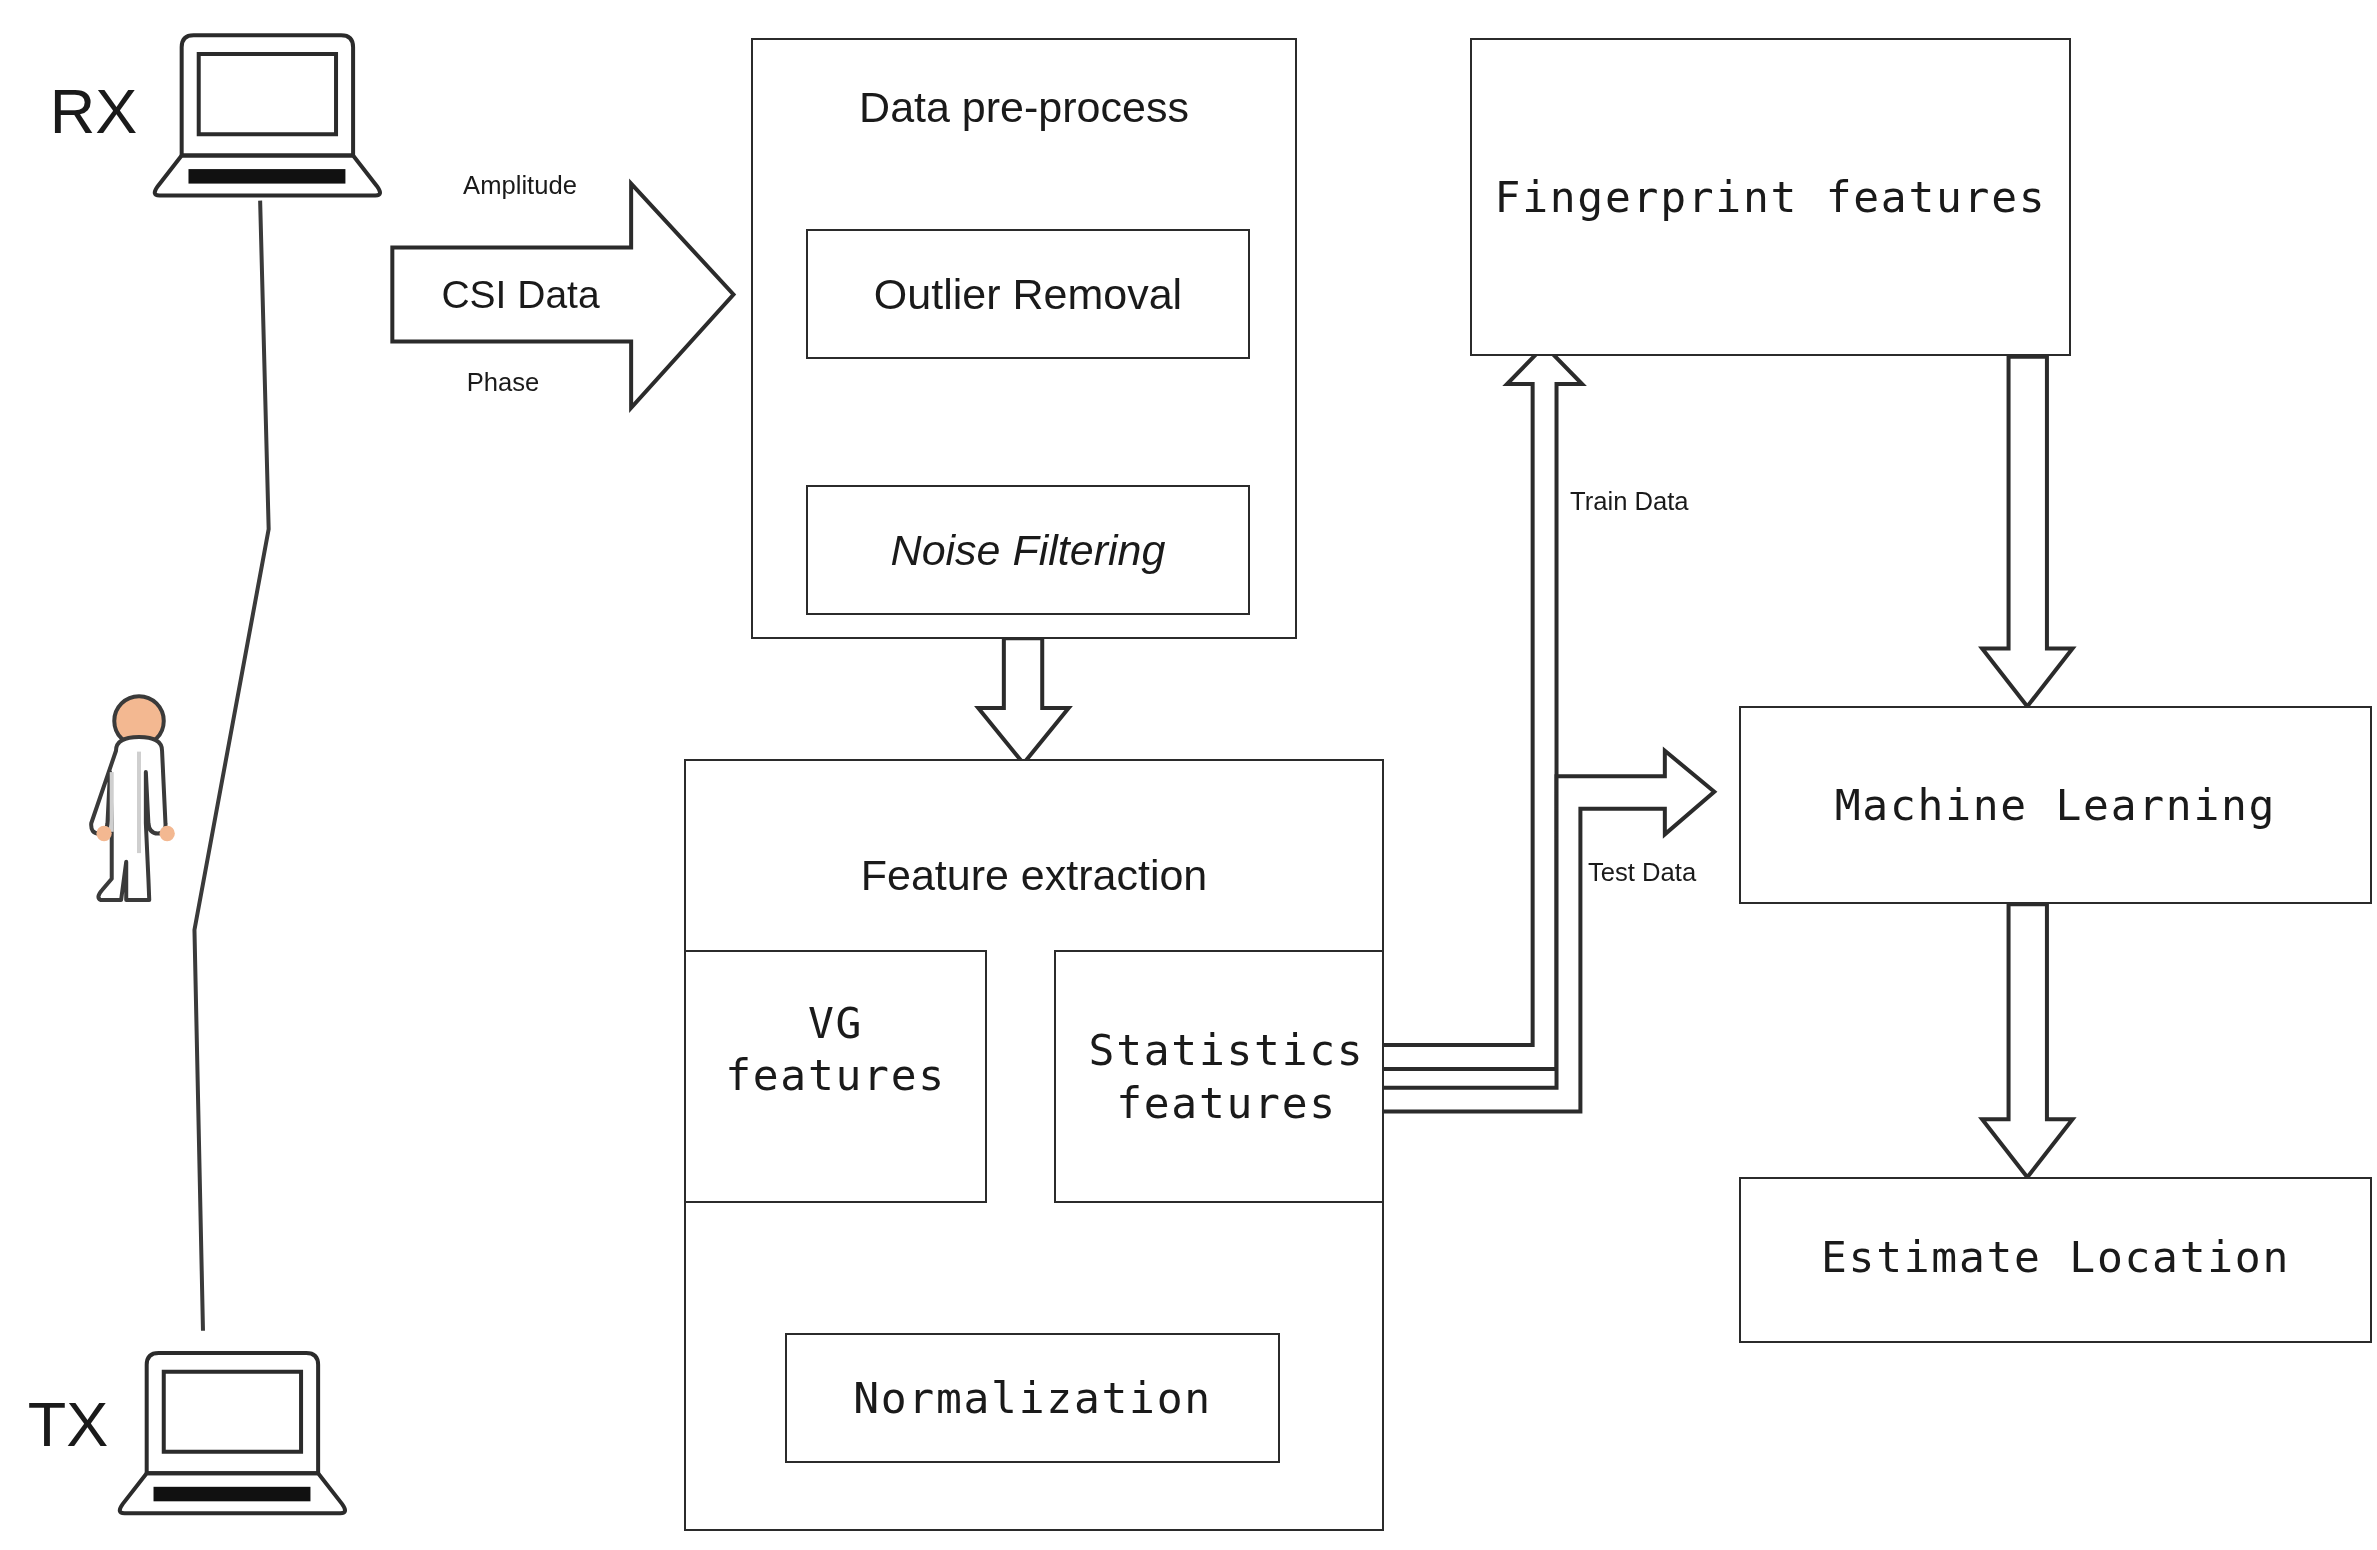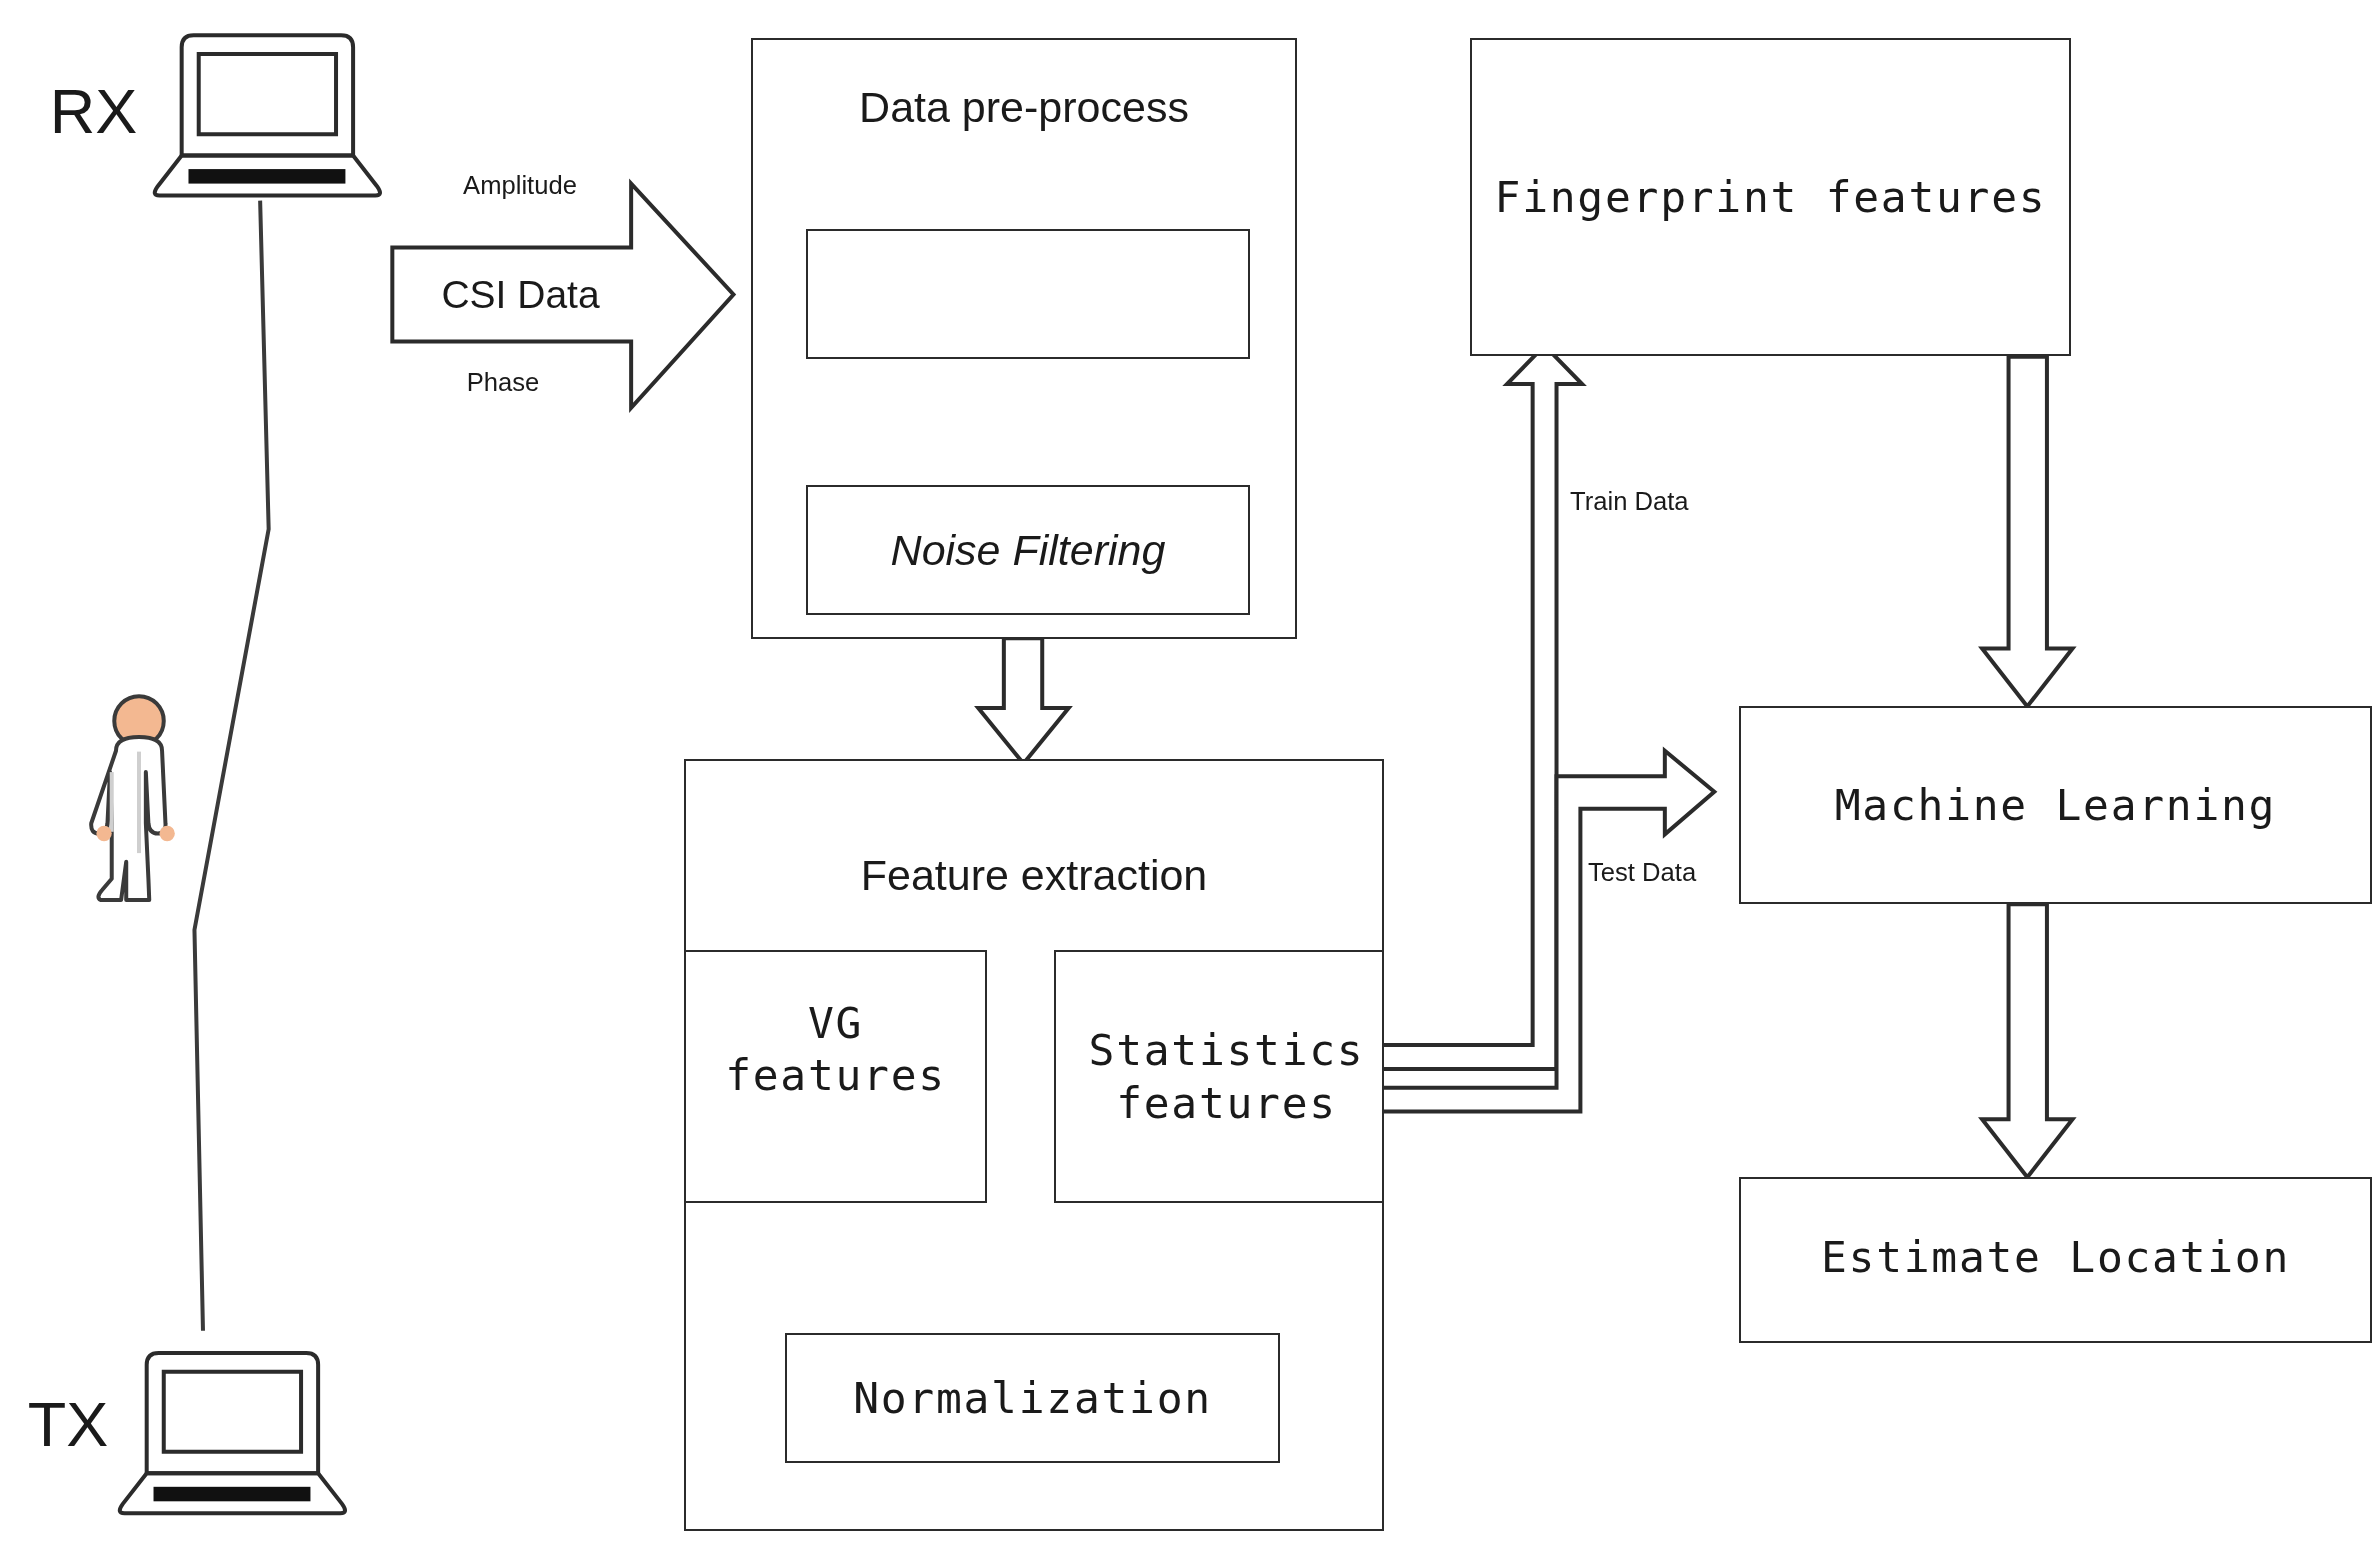--- a/index.html
+++ b/index.html
@@ -94,20 +94,21 @@
       <path d="M 131 905 L 131 975" fill="none" stroke="#cfcfcf" stroke-width="4"></path>
       <circle cx="122" cy="977" r="9" fill="#f3b891" stroke="none"></circle>
       <circle cx="196" cy="977" r="9" fill="#f3b891" stroke="none"></circle>
     </g>
   </svg>
 
   <div class="box" style="left:751px;top:38px;width:546px;height:601px;"></div>
   <div class="lbl sans t-group" style="left:751px;top:77px;width:546px;height:60px;">Data pre-process</div>
 
   <div class="box" style="left:806px;top:229px;width:444px;height:130px;"></div>
+  <div class="lbl sans t-inner" style="left:806px;top:229px;width:444px;height:130px;">Outlier Removal</div>
 
   <div class="box" style="left:806px;top:485px;width:444px;height:130px;"></div>
   <div class="lbl sans t-inner" style="left:806px;top:485px;width:444px;height:130px;font-style:italic;">Noise Filtering</div>
 
   <div class="box" style="left:684px;top:759px;width:700px;height:772px;"></div>
   <div class="lbl sans t-group" style="left:684px;top:845px;width:700px;height:60px;">Feature extraction</div>
 
   <div class="box" style="left:684px;top:950px;width:303px;height:253px;"></div>
   <div class="lbl mono t-mono-big" style="left:684px;top:950px;width:303px;height:198px;">VG
 features</div>

